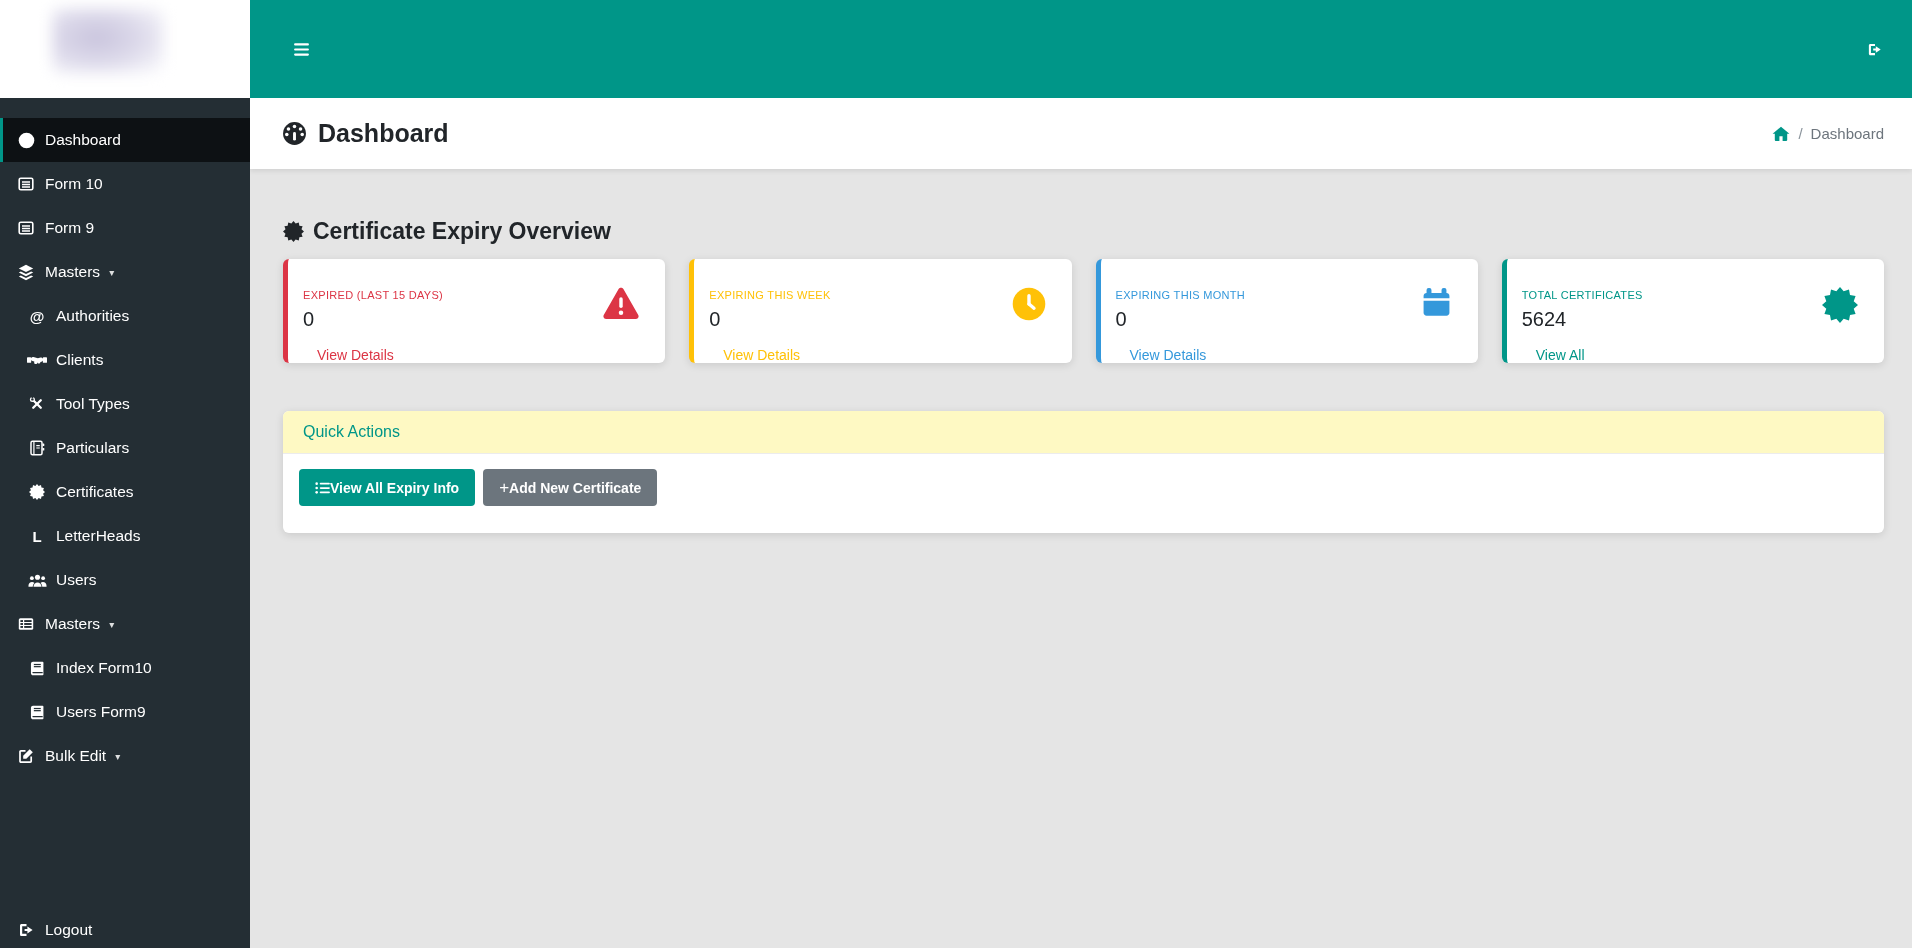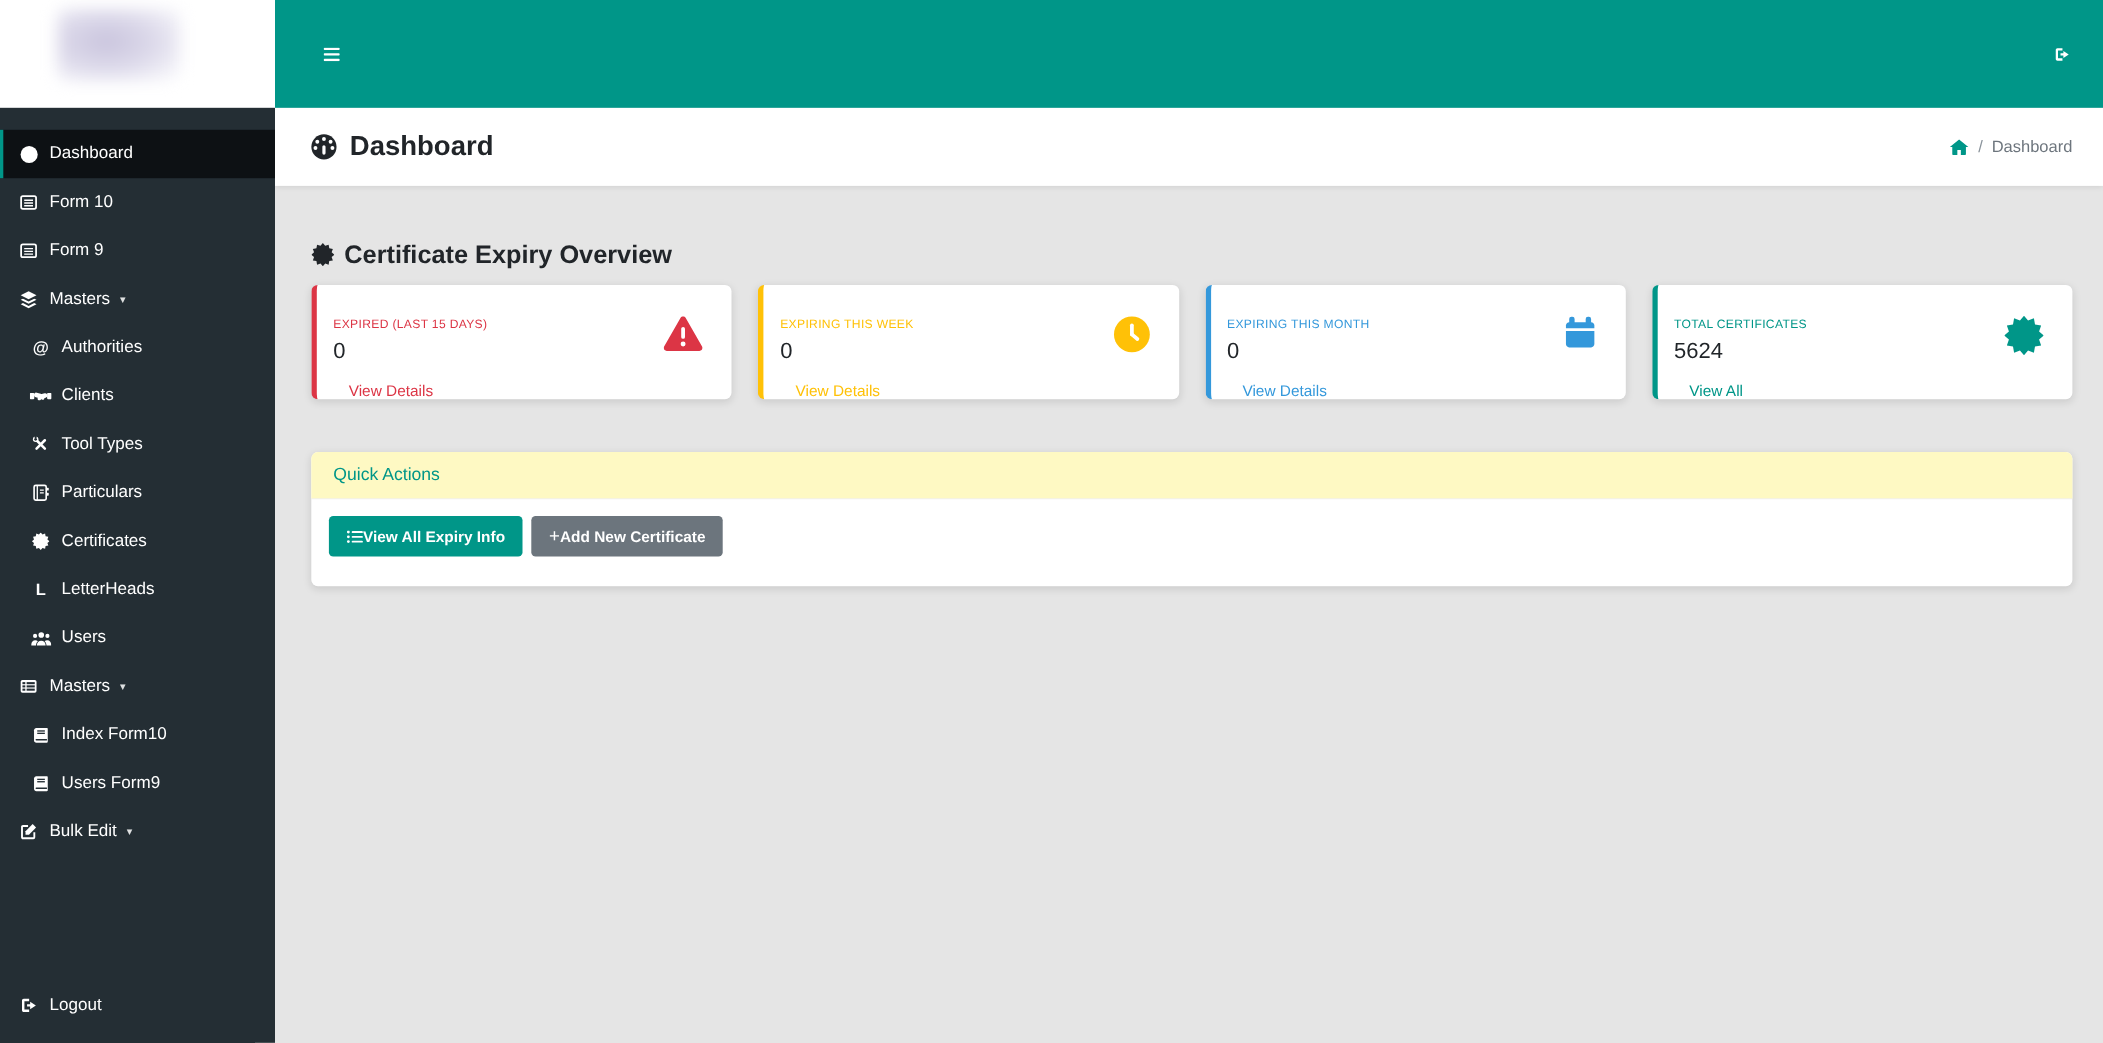--- a/index.html
+++ b/index.html
@@ -26,21 +26,21 @@
   .menu { padding-top:20px; }
   .mi {
     display:flex; align-items:center; height:44px; padding-left:16px;
     color:#ffffff; font-size:15.5px; cursor:pointer; white-space:nowrap;
   }
   .mi.sub { padding-left:27px; }
   .mi.active { background:#0d1114; border-left:3px solid #009688; padding-left:13px; }
   .mi .ico { width:20px; display:flex; justify-content:center; align-items:center; margin-right:9px; flex:none; color:#fff; }
   .glyph { font-weight:700; font-size:15px; line-height:1; }
   .caret { font-size:10px; margin-left:9px; color:rgba(255,255,255,.85); }
-  .sidebar-logout { position:absolute; bottom:16px; left:0; right:0; height:36px; }
+  .sidebar-logout { position:absolute; bottom:0; left:0; right:0; height:36px; }
   .sidebar-logout .mi { height:36px; }
   
   .navbar {
     position:absolute; left:250px; right:0; top:0; height:98px;
     background:#009688; display:flex; align-items:center; justify-content:space-between;
     padding:0 30px 0 44px; z-index:20;
   }
   .nav-icon { color:#fff; display:flex; align-items:center; cursor:pointer; }
   
   .page-header {

